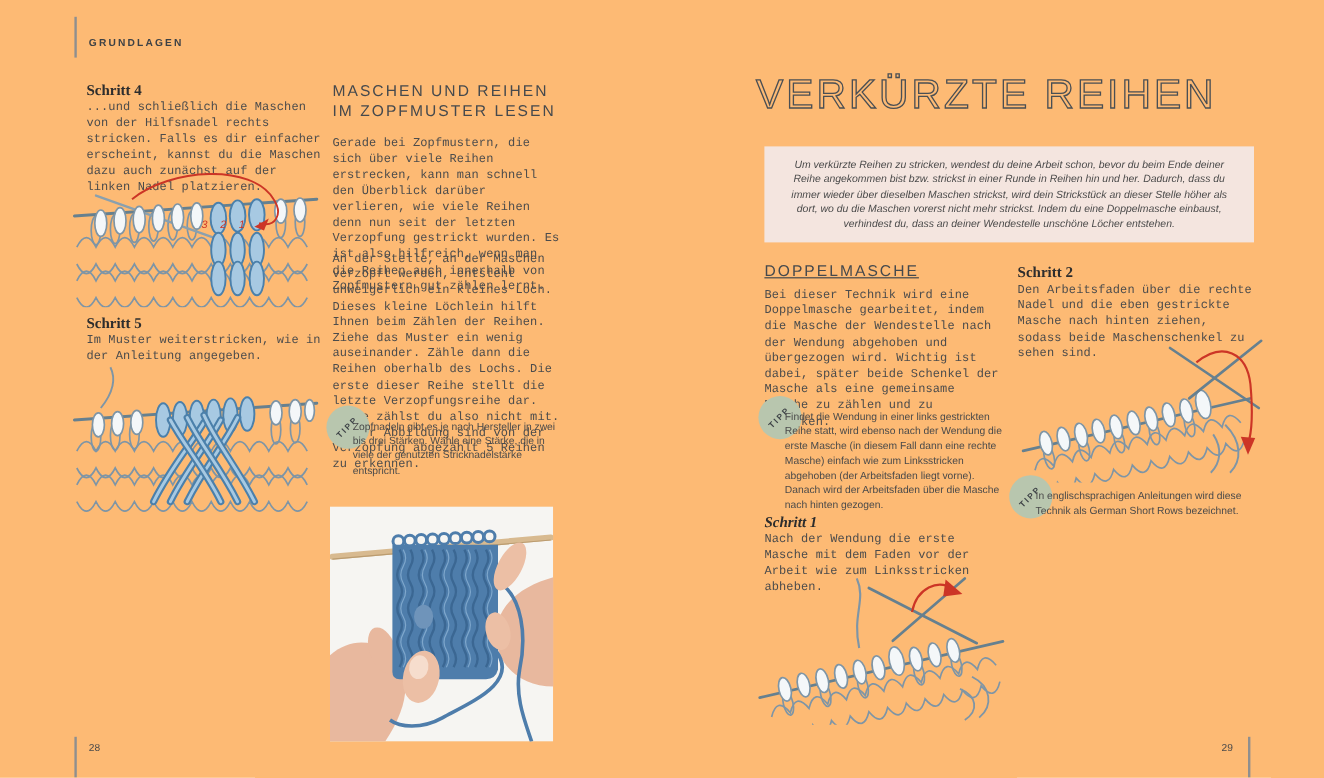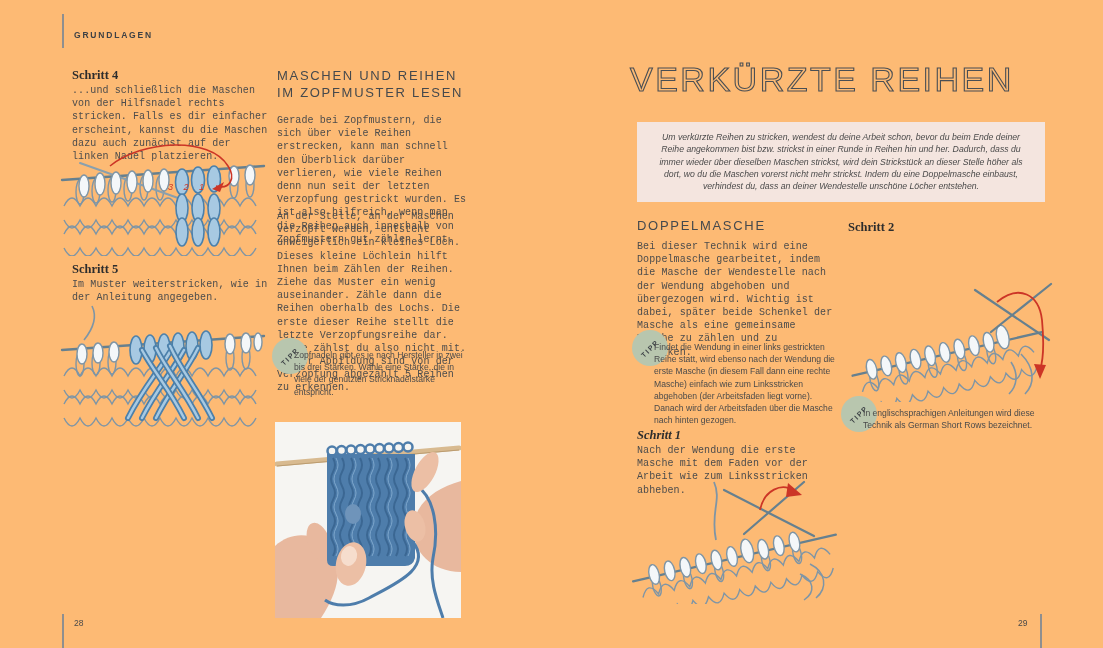--- a/index.html
+++ b/index.html
@@ -234,21 +234,21 @@
     <ellipse cx="74" cy="134" rx="8" ry="10" transform="rotate(12 74 134)" fill="#f6ddcd"></ellipse>
     <path d="M138,120 C158,146 120,162 94,176 C76,186 58,184 50,178" stroke="#4e7dab" stroke-width="3" fill="none"></path>
   </svg>
 
   <div class="pagenum" style="left:74px;top:618px;">28</div>
 
   <h1 class="big-title">VERKÜRZTE REIHEN</h1>
 
   <div class="intro-box">Um verkürzte Reihen zu stricken, wendest du deine Arbeit schon, bevor du beim Ende deiner Reihe angekommen bist bzw. strickst in einer Runde in Reihen hin und her. Dadurch, dass du immer wieder über dieselben Maschen strickst, wird dein Strickstück an dieser Stelle höher als dort, wo du die Maschen vorerst nicht mehr strickst. Indem du eine Doppelmasche einbaust, verhindest du, dass an deiner Wendestelle unschöne Löcher entstehen.</div>
 
-  <h2 class="col-head" style="left:637px;top:218px;">DOPPELMASCHE</h2>
+  <h2 class="col-head" style="left:637px;top:218px;text-decoration:underline;">DOPPELMASCHE</h2>
   <p class="body-text" style="left:637px;top:240px;width:198px;">Bei dieser Technik wird eine Doppelmasche gearbeitet, indem die Masche der Wendestelle nach der Wendung abgehoben und übergezogen wird. Wichtig ist dabei, später beide Schenkel der Masche als eine gemeinsame Masche zu zählen und zu stricken.</p>
 
   <div class="tip" style="left:632px;top:330px;width:208px;">
     <div class="tip-circle">
       <span class="tip-circle-label">TIPP</span>
     </div>
     <p class="tip-text">Findet die Wendung in einer links gestrickten Reihe statt, wird ebenso nach der Wendung die erste Masche (in diesem Fall dann eine rechte Masche) einfach wie zum Linksstricken abgehoben (der Arbeitsfaden liegt vorne). Danach wird der Arbeitsfaden über die Masche nach hinten gezogen.</p>
   </div>
 
   <h3 class="step-title" style="left:637px;top:428px;font-style:italic;">Schritt 1</h3>
@@ -282,20 +282,21 @@
     <path d="M100,14 L190,60" stroke="#66808f" stroke-width="2.2" fill="none" stroke-linecap="round"></path>
     <path d="M120,58 L180,6" stroke="#66808f" stroke-width="2.2" fill="none" stroke-linecap="round"></path>
     <path d="M92,64 C86,36 98,24 90,6" stroke="#7e95a6" stroke-width="1.8" fill="none"></path>
     <path d="M176,98 C190,104 192,116 180,124" stroke="#7e95a6" stroke-width="1.5" fill="none"></path>
     <path d="M186,88 C202,96 204,112 192,122" stroke="#7e95a6" stroke-width="1.5" fill="none"></path>
     <path d="M136,34 C140,14 158,6 170,15" stroke="#cc3526" stroke-width="1.8" fill="none"></path>
     <polygon points="164,7 178,19 162,21" fill="#cc3526"></polygon>
   </svg>
 
   <h3 class="step-title" style="left:848px;top:220px;">Schritt 2</h3>
+  <p class="body-text" style="left:848px;top:236px;width:200px;">Den Arbeitsfaden über die rechte Nadel und die eben gestrickte Masche nach hinten ziehen, sodass beide Maschenschenkel zu sehen sind.</p>
 
   <svg style="left:843px;top:282px;" width="225" height="120" viewBox="0 0 225 120">
     <g transform="rotate(-13 112 66)">
       <g stroke="#7e95a6" fill="none" stroke-width="1.4">
         <path d="M12,88 q8,-16 16,0 8,-16 16,0 8,-16 16,0 8,-16 16,0 8,-16 16,0 8,-16 16,0 8,-16 16,0 8,-16 16,0 8,-16 16,0 8,-16 16,0 8,-16 16,0"></path>
         <path d="M12,102 q8,16 16,0 8,16 16,0 8,16 16,0 8,16 16,0 8,16 16,0 8,16 16,0 8,16 16,0 8,16 16,0 8,16 16,0 8,16 16,0 8,16 16,0"></path>
         <ellipse cx="26" cy="80" rx="4" ry="10"></ellipse>
           <ellipse cx="56" cy="80" rx="4" ry="10"></ellipse>
         <ellipse cx="86" cy="80" rx="4" ry="10"></ellipse>
           <ellipse cx="116" cy="80" rx="4" ry="10"></ellipse>

